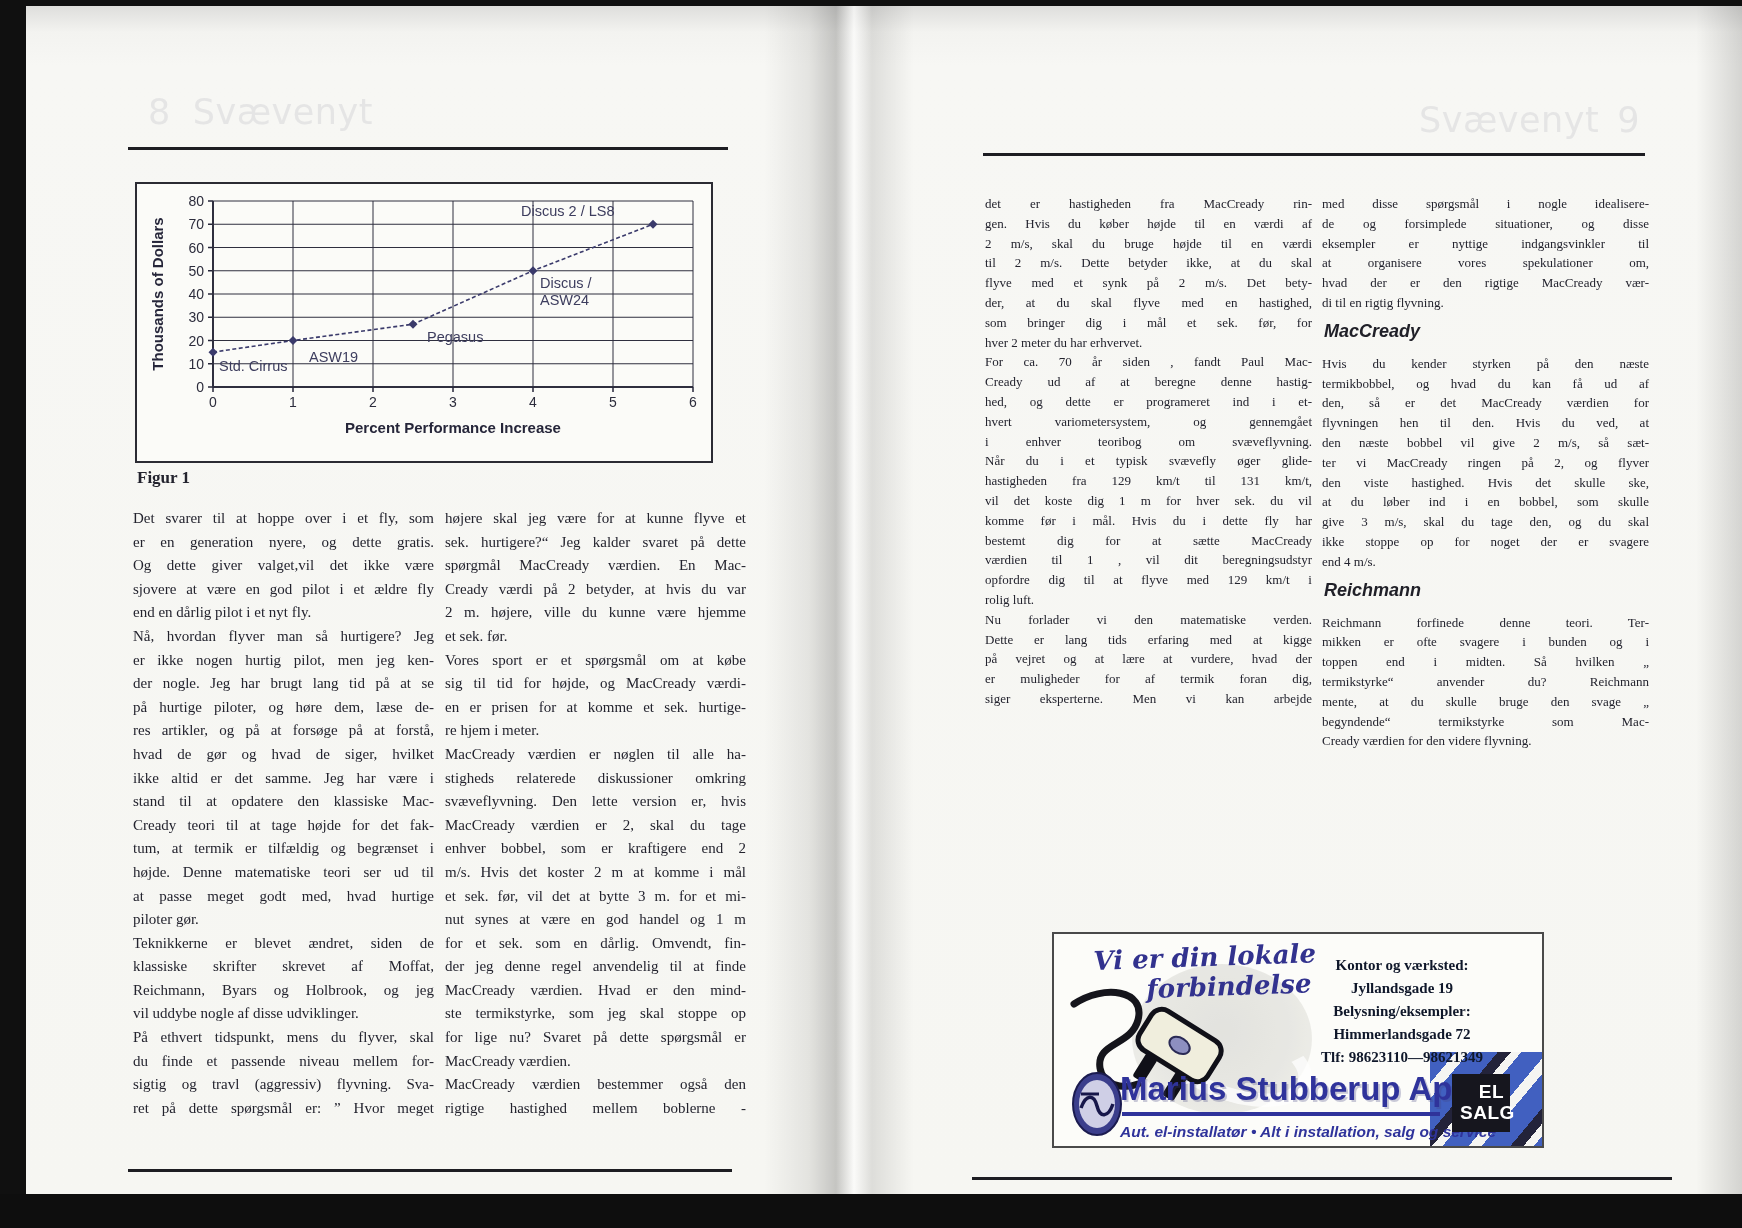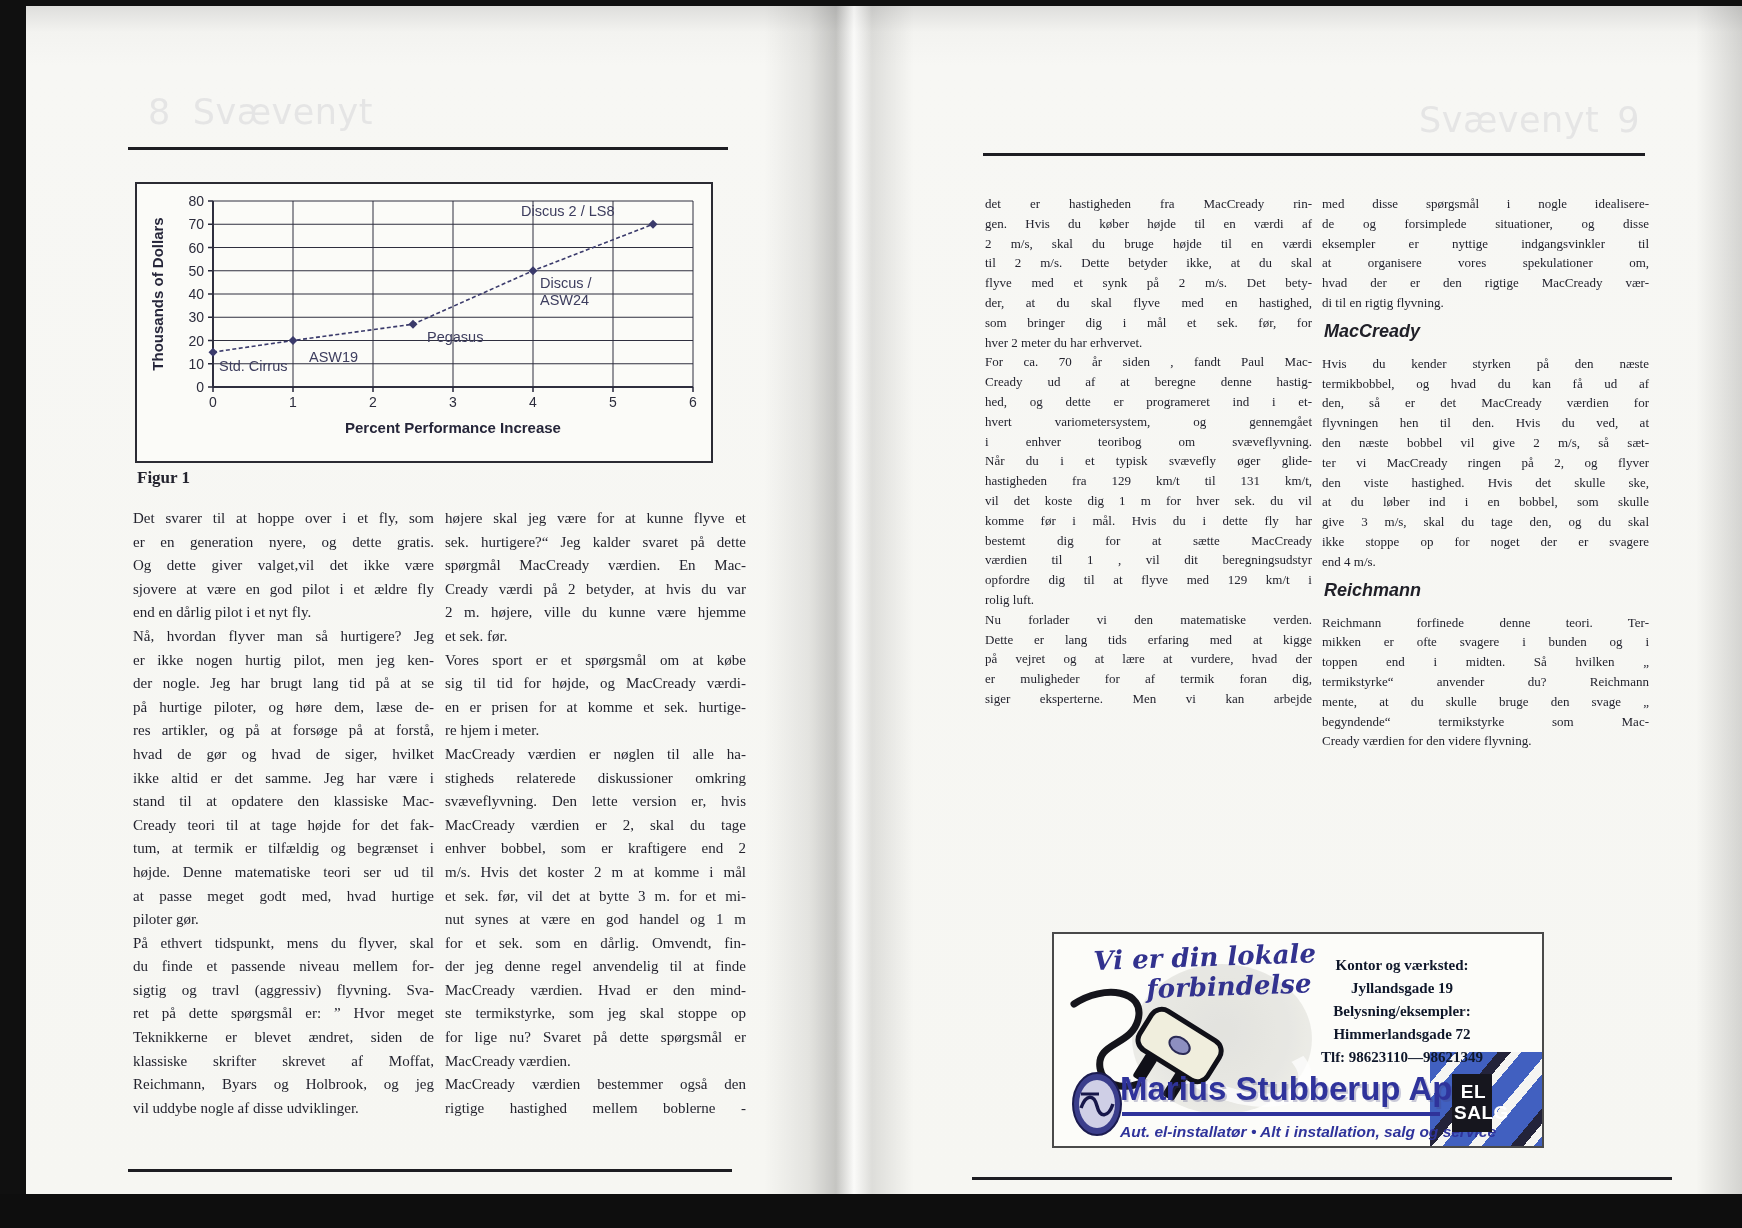--- a/index.html
+++ b/index.html
@@ -51,23 +51,23 @@
   .ad-oval-logo{position:absolute;left:18px;top:138px;}
   .ad-company{position:absolute;left:66px;top:136px;width:310px;text-align:center;
       font:800 33px/38px "Liberation Sans",sans-serif;color:#2f339b;letter-spacing:0px;
       text-shadow:2px 2px 0 rgba(70,70,130,0.28);white-space:nowrap;}
   .ad-company-rule{position:absolute;left:68px;top:178px;width:318px;height:4px;background:#2f339b;}
   .ad-subtitle{position:absolute;left:66px;top:188px;width:330px;text-align:center;
       font:italic 700 15.5px/20px "Liberation Sans",sans-serif;color:#2f339b;white-space:nowrap;}
   .ad-stripes{position:absolute;right:-18px;top:118px;width:130px;height:120px;
       background:repeating-linear-gradient(130deg,#4160c0 0 20px,#f5f5f2 20px 30px,#4160c0 30px 52px,#23233a 52px 62px,#f5f5f2 62px 70px);
       transform:rotate(0deg);}
-  .ad-elsalg{position:absolute;left:398px;top:140px;width:40px;height:58px;background:#16161e;
+  .ad-elsalg{position:absolute;left:398px;top:140px;width:58px;height:58px;background:#16161e;
       color:#ffffff;font:800 19px/19px "Liberation Sans",sans-serif;text-align:right;
-      padding:8px 6px 0 2px;box-sizing:border-box;letter-spacing:0.5px;}
+      padding:8px 6px 0 8px;box-sizing:border-box;letter-spacing:0.5px;}
   .ad-elsalg .es2{display:block;margin-top:2px;}
   svg text{font-family:"Liberation Sans",sans-serif;}
 </style>
 </head>
 <body>
 
 <div id="stage">
   <div class="paper"></div>
   <div class="gutter"></div>
   <div class="right-edge"></div>
@@ -164,30 +164,30 @@
         <div class="line">hvad de gør og hvad de siger,  hvilket</div>
         <div class="line">ikke altid er det samme. Jeg har være i</div>
         <div class="line">stand til at opdatere den klassiske Mac-</div>
         <div class="line">Cready teori til at tage højde for det fak-</div>
         <div class="line">tum, at termik er tilfældig og begrænset i</div>
         <div class="line">højde. Denne matematiske teori ser ud til</div>
         <div class="line">at passe meget godt med, hvad hurtige</div>
         <div class="line pend">piloter gør.</div>
       </div>
       <div class="para">
+        <div class="line">Teknikkerne er blevet ændret, siden de</div>
+        <div class="line">klassiske skrifter skrevet af Moffat,</div>
+        <div class="line">Reichmann, Byars og Holbrook, og jeg</div>
+        <div class="line pend">vil uddybe nogle af disse udviklinger.</div>
+      </div>
+      <div class="para">
         <div class="line">På ethvert tidspunkt, mens du flyver, skal</div>
         <div class="line">du finde et passende niveau mellem for-</div>
         <div class="line">sigtig og travl (aggressiv) flyvning. Sva-</div>
         <div class="line">ret på dette spørgsmål er: ” Hvor meget</div>
-      </div>
-      <div class="para">
-        <div class="line">Teknikkerne er blevet ændret, siden de</div>
-        <div class="line">klassiske skrifter skrevet af Moffat,</div>
-        <div class="line">Reichmann, Byars og Holbrook, og jeg</div>
-        <div class="line pend">vil uddybe nogle af disse udviklinger.</div>
       </div>
     </div>
   <div class="text-col pageL" style="left:445px;top:507px;width:301px;">
       <div class="para">
         <div class="line">højere skal jeg være for at kunne flyve et</div>
         <div class="line">sek. hurtigere?“ Jeg kalder svaret på dette</div>
         <div class="line">spørgmål MacCready værdien. En Mac-</div>
         <div class="line">Cready værdi på 2 betyder, at hvis du var</div>
         <div class="line">2 m. højere, ville du kunne være hjemme</div>
         <div class="line pend">et sek. før.</div>

